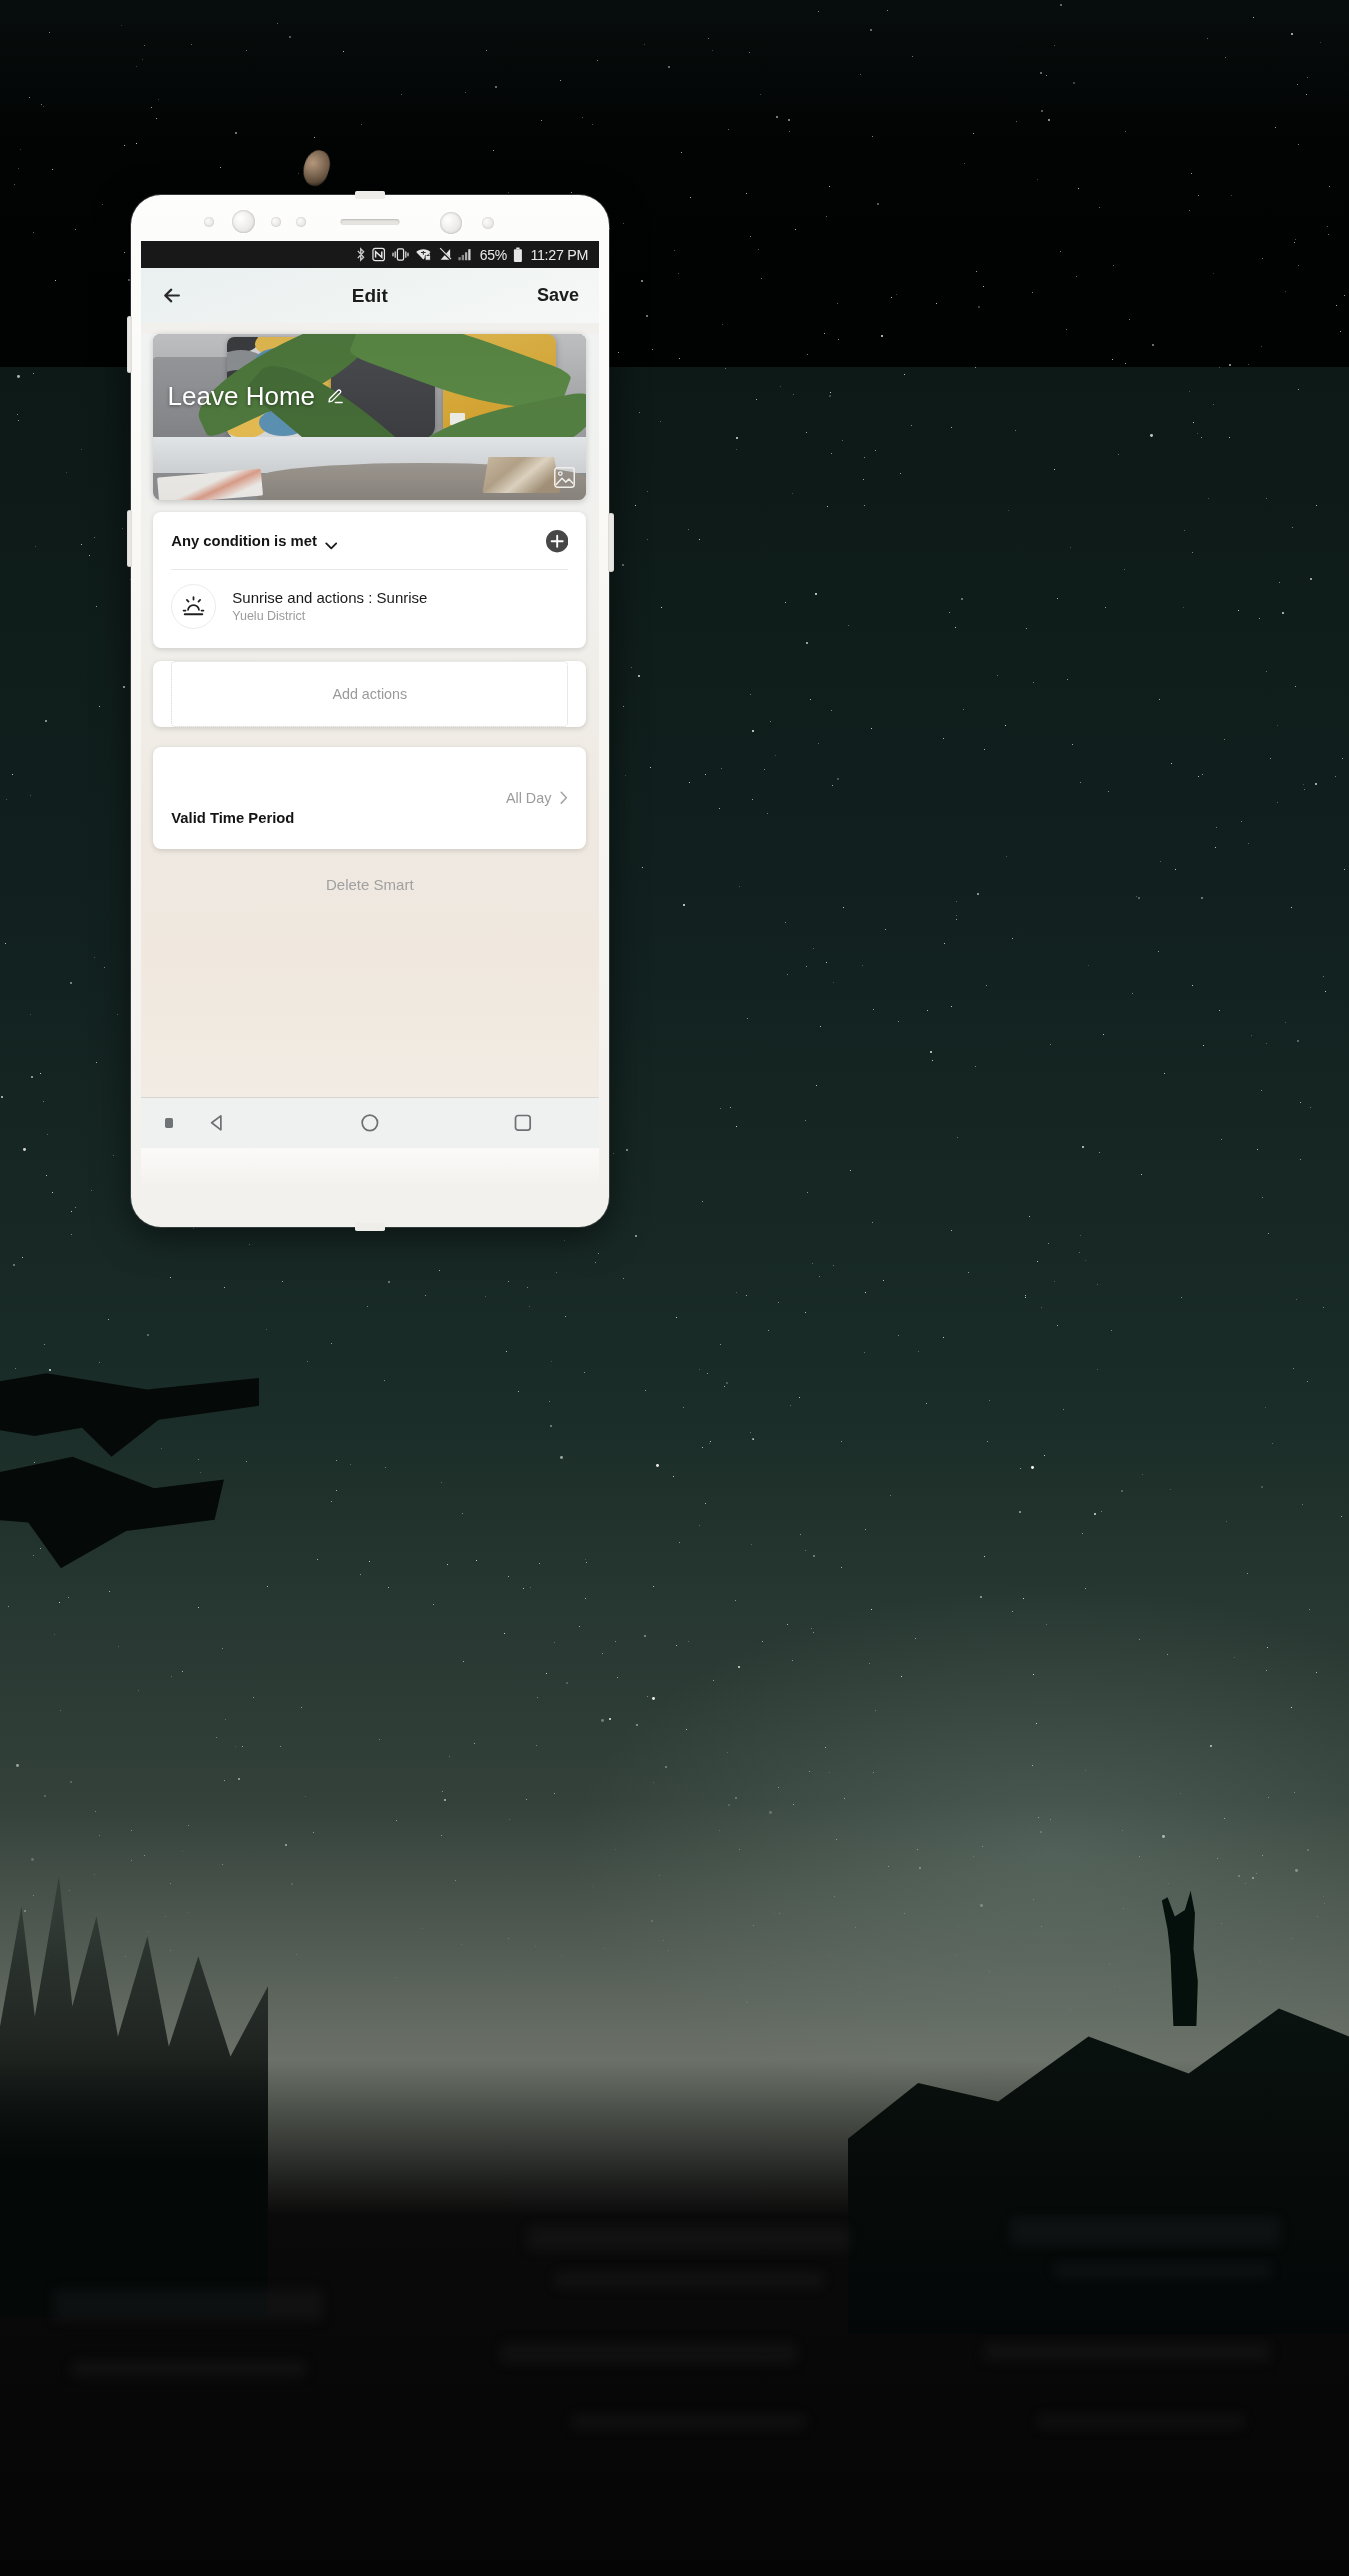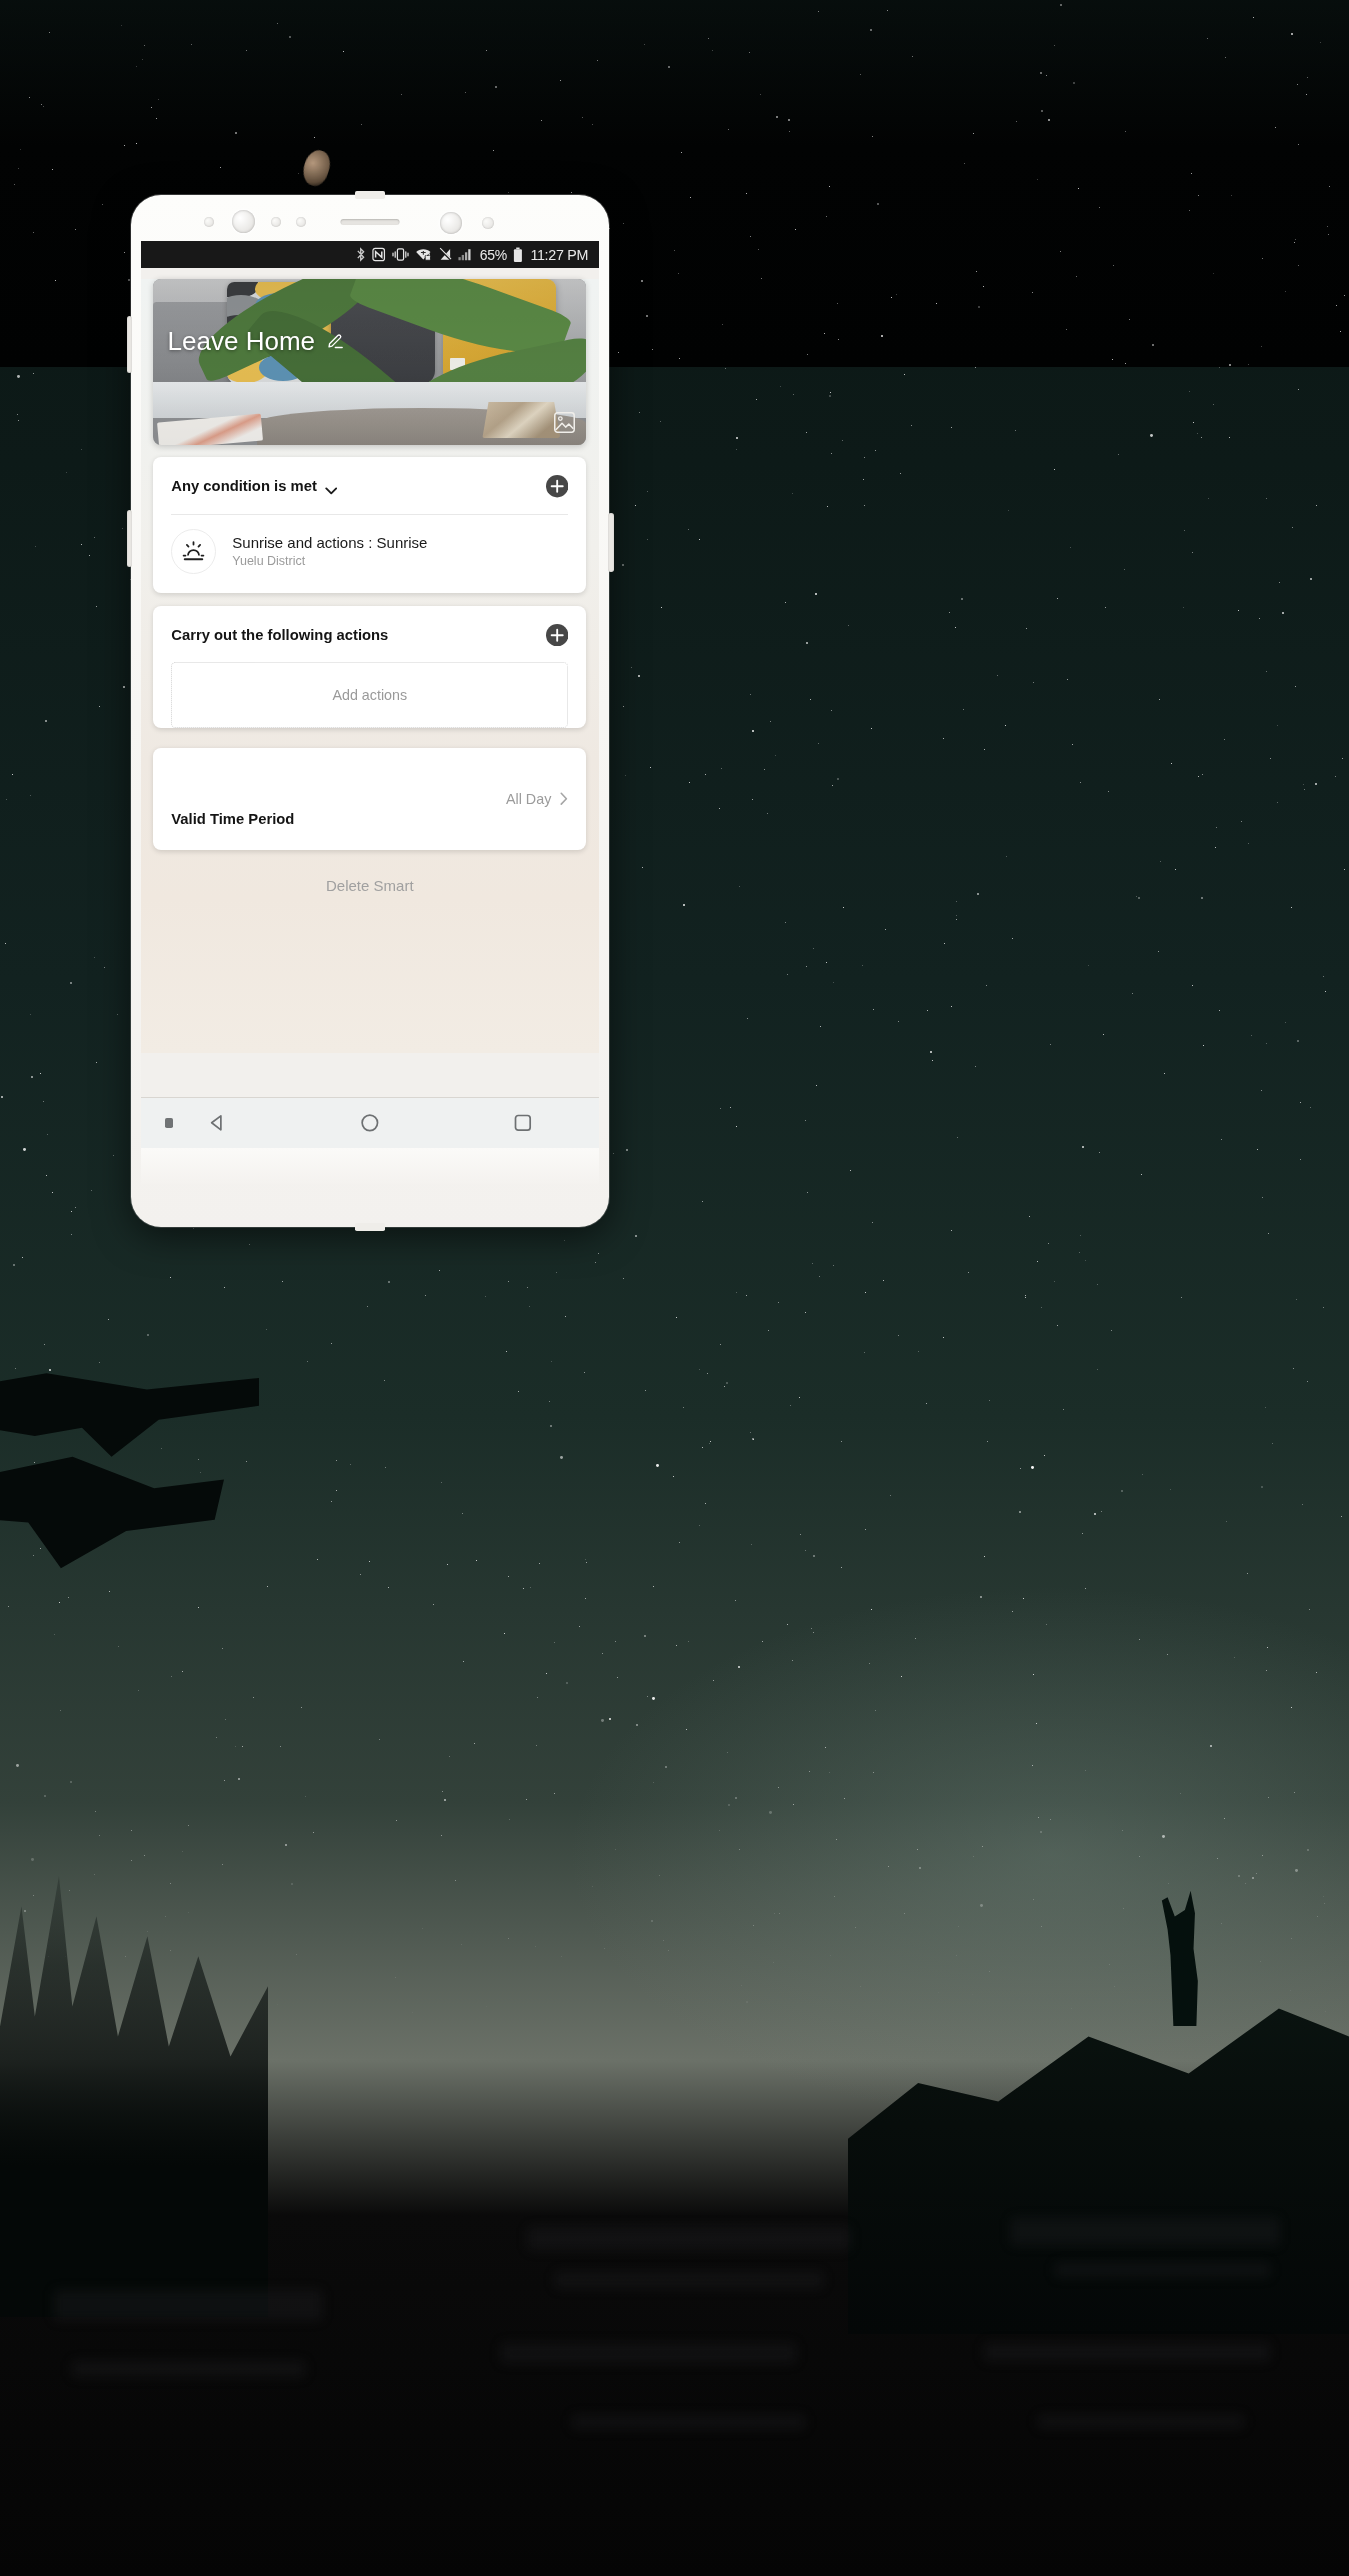--- a/index.html
+++ b/index.html
@@ -1262,20 +1262,29 @@
       <span id="battery-pct">65%</span>
       <span>
         <svg width="9.8" height="16" viewBox="0 0 11 18">
           <rect x="3.6" y="0.6" width="3.8" height="1.8" fill="#e6e6e6"></rect>
           <rect x="1" y="2.4" width="9" height="14.6" rx="1.2" fill="#e6e6e6"></rect>
         </svg>
       </span>
       <span id="clock">11:27 PM</span>
     </div>
 
+    <div id="apphdr">
+      <span id="back-arrow">
+        <svg width="27" height="27" viewBox="0 0 30 30">
+          <path d="M21 15H6M12.5 8.5L5.8 15l6.7 6.5" fill="none" stroke="#2a2a2a" stroke-width="2.4" stroke-linecap="round" stroke-linejoin="round"></path>
+        </svg>
+      </span>
+      <div id="page-title">Edit</div>
+      <div id="save-btn">Save</div>
+    </div>
 
     <div id="appbody">
 
       <div id="hero">
         <div id="hero-scene">
           <div class="cushion" id="sofa-back"></div>
           <div class="cushion" id="sofa-arm"></div>
           <div class="cushion" id="pillow-pat">
             <div class="cir" style="left:-12%;top:-8%;width:42%;height:24%;background:#3b3d40"></div>
             <div class="cir" style="left:26%;top:-6%;width:44%;height:25%;background:#e6bd52"></div>
@@ -1356,31 +1365,20 @@
             </svg>
           </span>
           <span class="cond-text">
             <span class="cond-title">Sunrise and actions : Sunrise</span>
             <span class="cond-sub">Yuelu District</span>
           </span>
         </div>
       </div>
 
       <div class="card">
-        <div class="card-hdr">
-          <div class="card-hdr-left">
-            <span class="card-hdr-title">Carry out the following actions</span>
-          </div>
-          <span class="plus-btn">
-            <svg width="22.4" height="22.4" viewBox="0 0 25 25">
-              <circle cx="12.5" cy="12.5" r="12.5" fill="#474747"></circle>
-              <path d="M12.5 6.3v12.4M6.3 12.5h12.4" stroke="#fff" stroke-width="2.1" stroke-linecap="round"></path>
-            </svg>
-          </span>
-        </div>
         <div id="add-actions-box">Add actions</div>
       </div>
 
       <div class="card">
         <div class="row-card">
           <span class="row-title">Valid Time Period</span>
           <span class="row-right">
             <span class="row-value">All Day</span>
             <span class="chev-rt">
               <svg width="8" height="13.4" viewBox="0 0 9 15">

